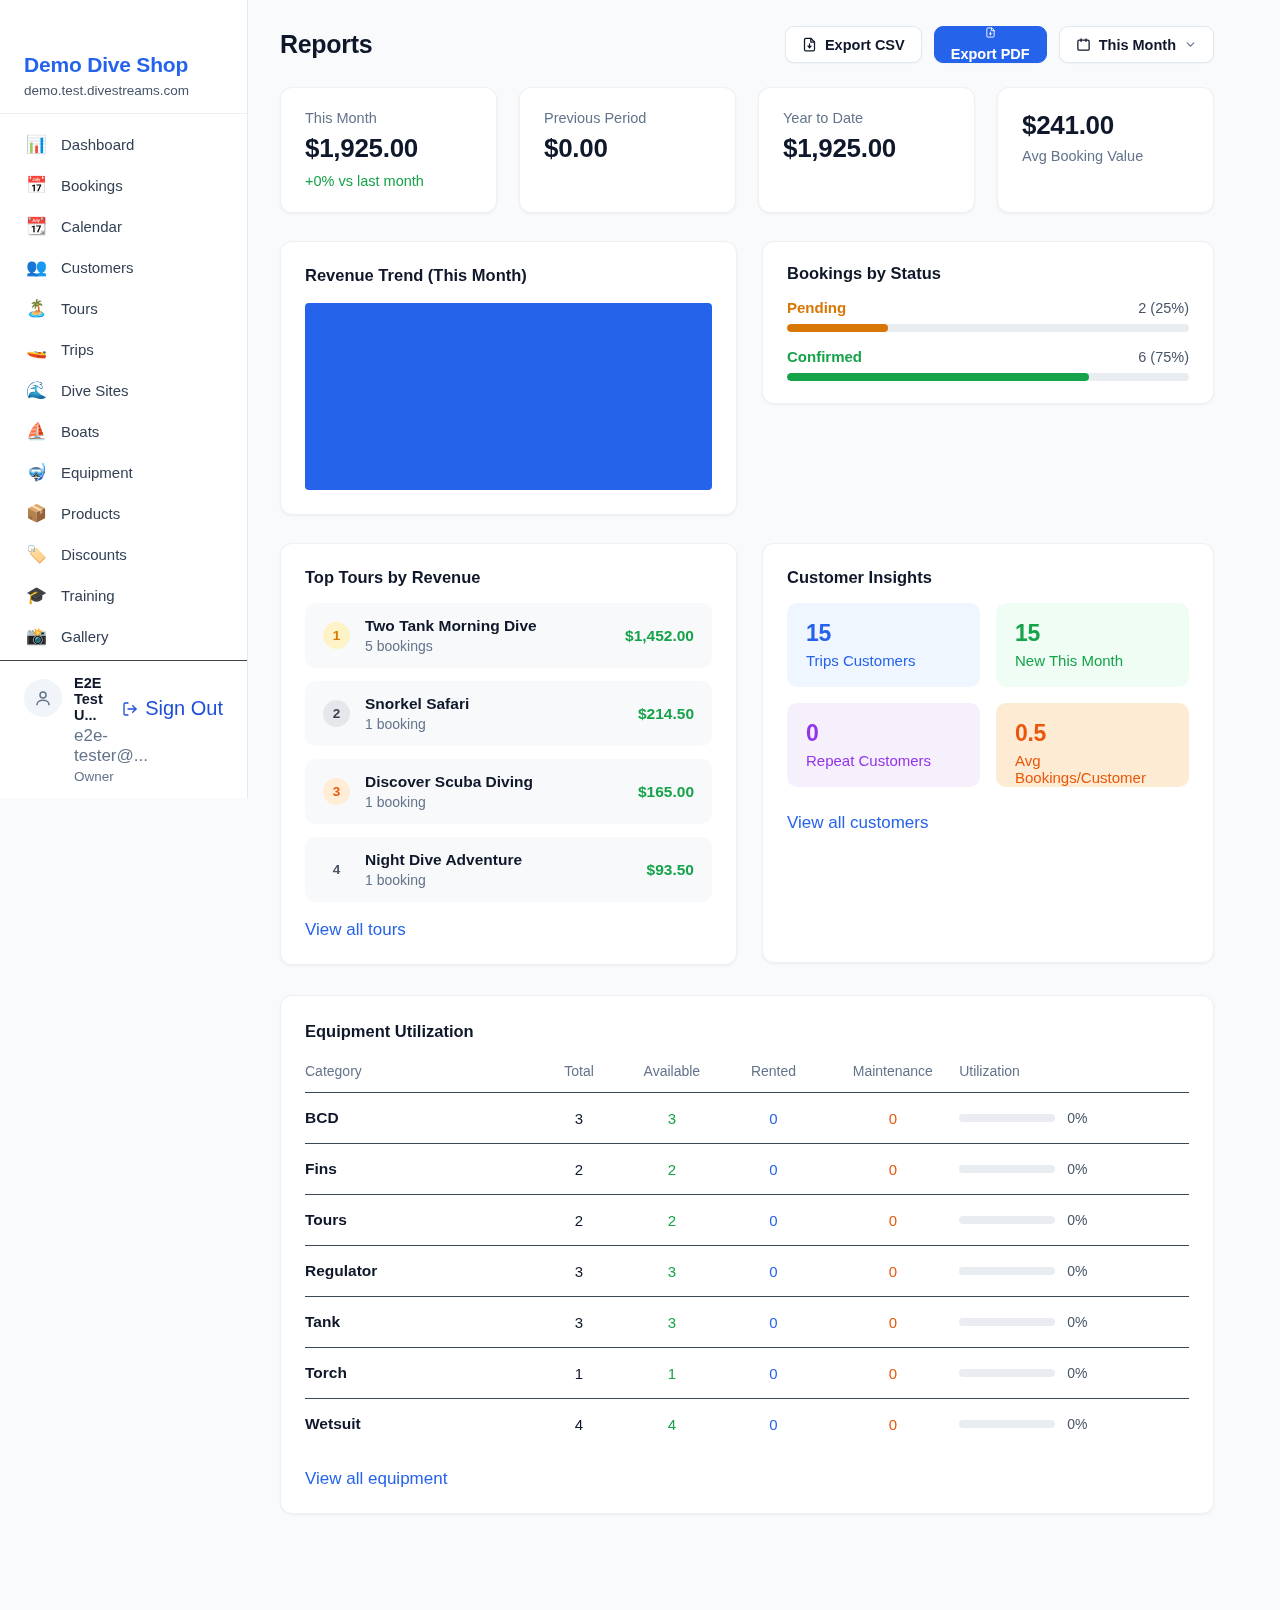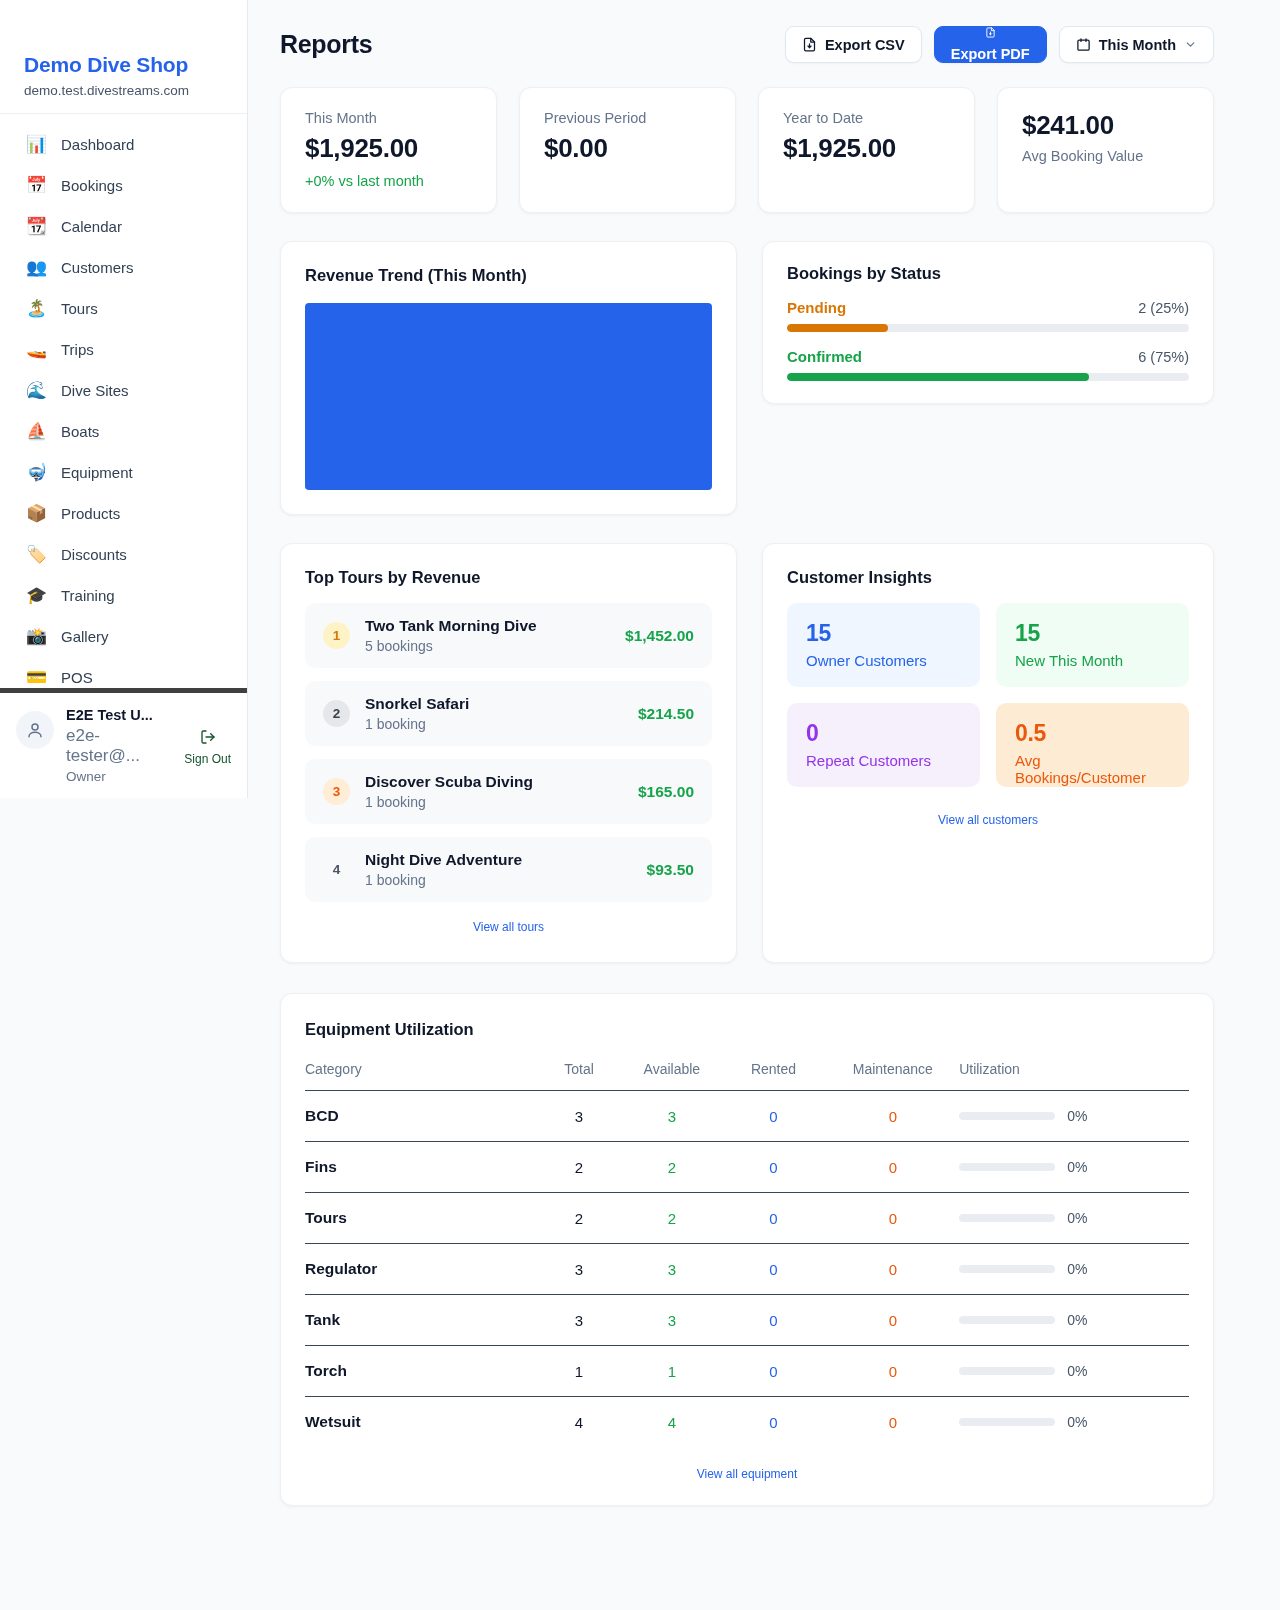--- a/index.html
+++ b/index.html
@@ -25,37 +25,37 @@
   .brand-domain { color:#475569; font-size:13.5px; margin-top:6px; }
   .nav { flex:1; padding:10px 12px 0; overflow:hidden; }
   .nav-item {
     display:flex; align-items:center; gap:13px;
     padding:10px 14px; border-radius:10px;
     color:#334155; font-size:15px; cursor:pointer;
   }
   .nav-item .ico { width:22px; font-size:17px; text-align:center; }
   .nav-active-sliver { height:11px; background:#eff6ff; border-radius:10px 10px 0 0; margin-top:2px; }
   .user-panel {
-    border-top:5px solid #404040;
-    padding:14px 16px; display:flex; gap:12px; align-items:flex-start;
+    border-top:1px solid #404040;
+    padding:14px 24px; display:flex; gap:12px; align-items:flex-start;
   }
   .avatar {
     width:38px; height:38px; border-radius:50%;
     background:#f1f5f9; color:#64748b;
     display:flex; align-items:center; justify-content:center; flex-shrink:0;
     margin-top:4px;
   }
   .user-meta { min-width:0; }
   .user-name { font-weight:700; font-size:14.5px; color:#0f172a; }
   .user-email { font-size:17px; color:#64748b; margin-top:3px; }
   .user-role { font-size:13.5px; color:#64748b; margin-top:3px; }
   .signout {
     margin-left:auto; margin-top:22px;
     display:flex; align-items:center; gap:7px;
-    color:#14532d; font-size:12px; cursor:pointer; white-space:nowrap;flex-direction:column;
+    color:#1d4ed8; font-size:20px; cursor:pointer; white-space:nowrap;
   }
 
   
   .main { flex:1; padding:26px 0 40px 32px; }
   .content { width:934px; }
   .page-header { display:flex; align-items:center; justify-content:space-between; margin-bottom:24px; }
   .page-title { font-size:25px; font-weight:800; letter-spacing:-.3px; }
   .header-actions { display:flex; gap:12px; }
   .btn {
     height:37px; padding:0 16px; border-radius:9px;
@@ -119,21 +119,21 @@
   }
   .rank-1 { background:#fef3c7; color:#d97706; }
   .rank-2 { background:#e5e7eb; color:#374151; }
   .rank-3 { background:#ffedd5; color:#ea580c; }
   .rank-4 { background:transparent; color:#4b5563; }
   .tour-info { flex:1; min-width:0; }
   .tour-name { font-size:15.5px; font-weight:600; color:#0f172a; }
   .tour-bookings { font-size:14px; color:#64748b; margin-top:3px; }
   .tour-revenue { font-size:15.5px; font-weight:700; color:#16a34a; white-space:nowrap; }
   .view-link {
-    display:block; text-align:center; color:#2563eb; font-size:12px;
+    display:block; color:#2563eb; font-size:17px;
     margin-top:18px; text-decoration:none; cursor:pointer;
   }
 
   
   .insights-card { padding:24px; min-height:420px; }
   .tiles { margin-top:16px; display:grid; grid-template-columns:1fr 1fr; gap:16px; }
   .tile { border-radius:10px; padding:17px 19px; height:84px; }
   .tile-value { font-size:23px; font-weight:800; letter-spacing:-.3px; }
   .tile-label { font-size:15px; margin-top:5px; }
   .tile-blue   { background:#eff6ff; } .tile-blue .tile-value{color:#2563eb;} .tile-blue .tile-label{color:#2563eb;}
@@ -398,21 +398,21 @@
 
           </div>
           <a class="view-link">View all tours</a>
         </div>
 
         <div class="card insights-card">
           <div class="card-title">Customer Insights</div>
           <div class="tiles">
             <div class="tile tile-blue">
               <div class="tile-value">15</div>
-              <div class="tile-label">Owner Customers</div>
+              <div class="tile-label">Trips Customers</div>
             </div>
             <div class="tile tile-green">
               <div class="tile-value">15</div>
               <div class="tile-label">New This Month</div>
             </div>
             <div class="tile tile-purple">
               <div class="tile-value">0</div>
               <div class="tile-label">Repeat Customers</div>
             </div>
             <div class="tile tile-orange">

